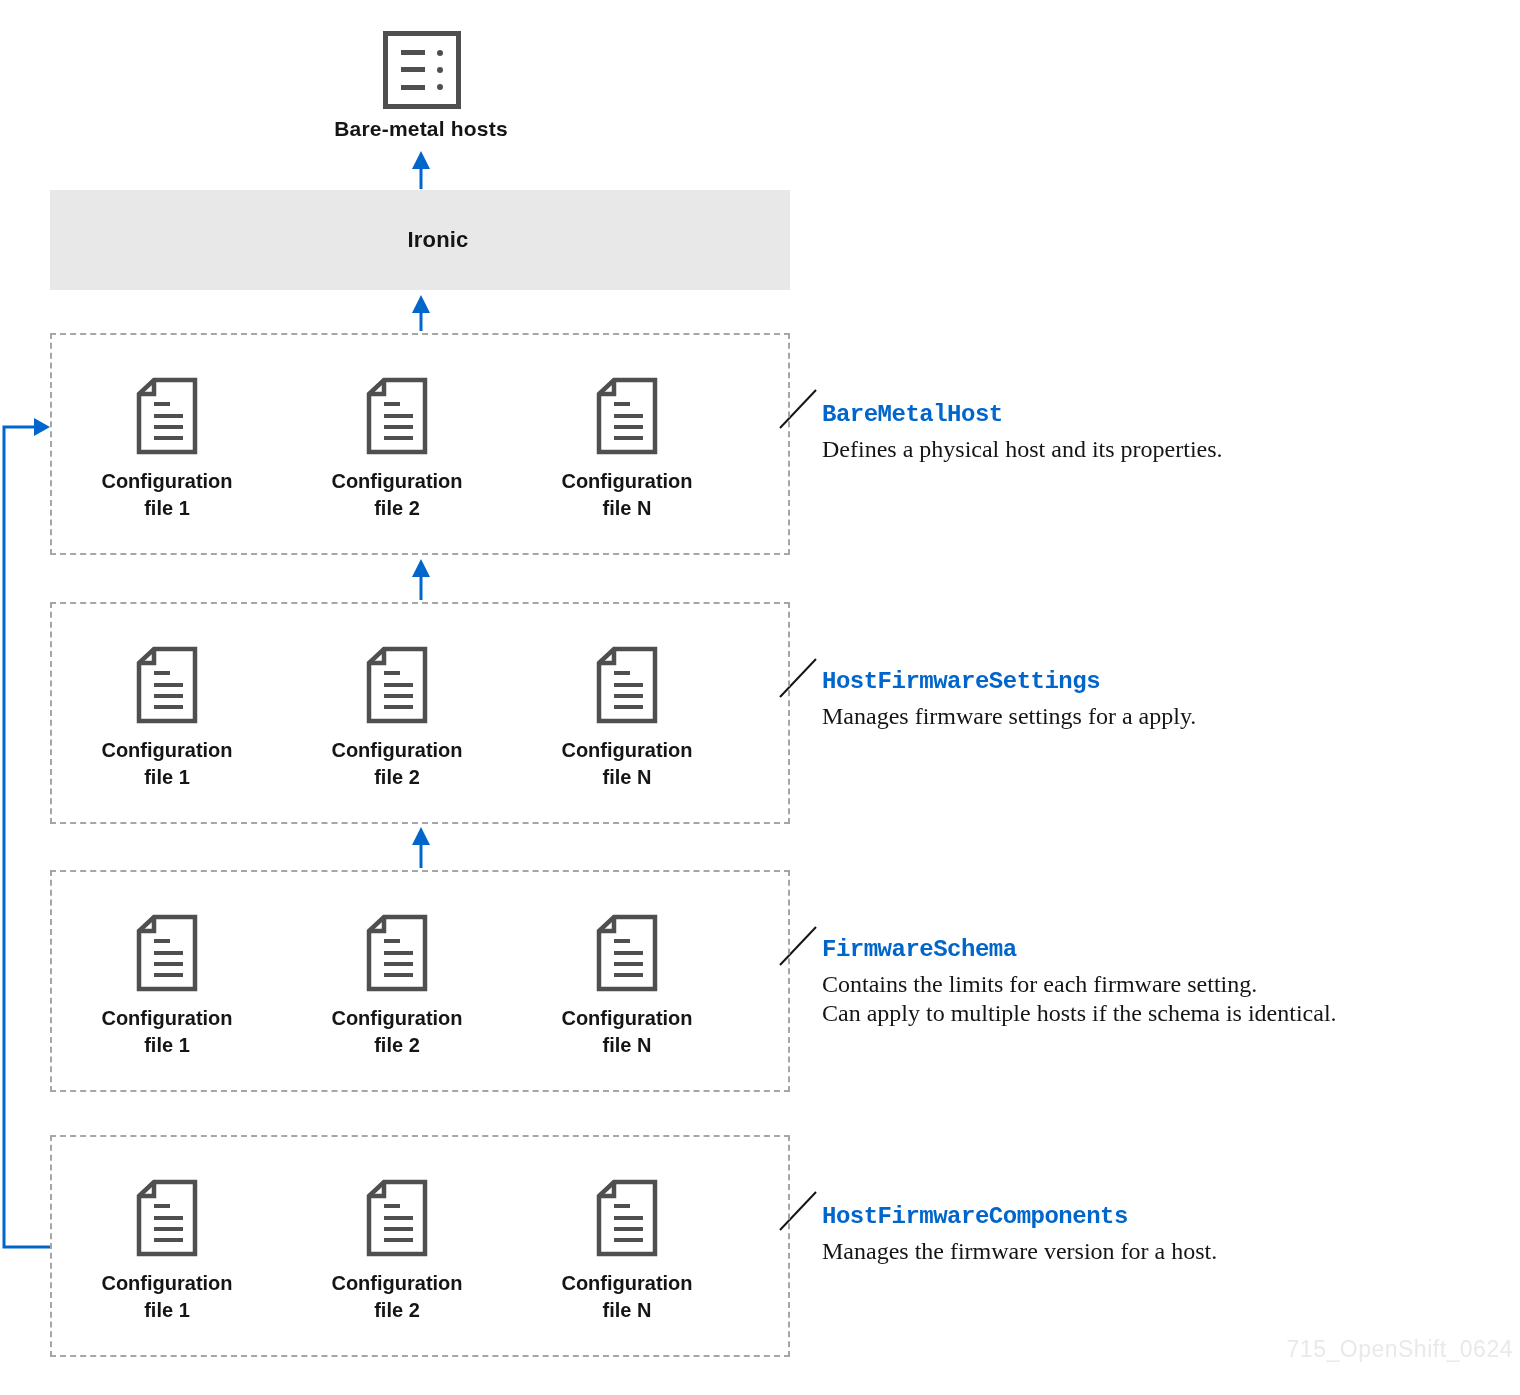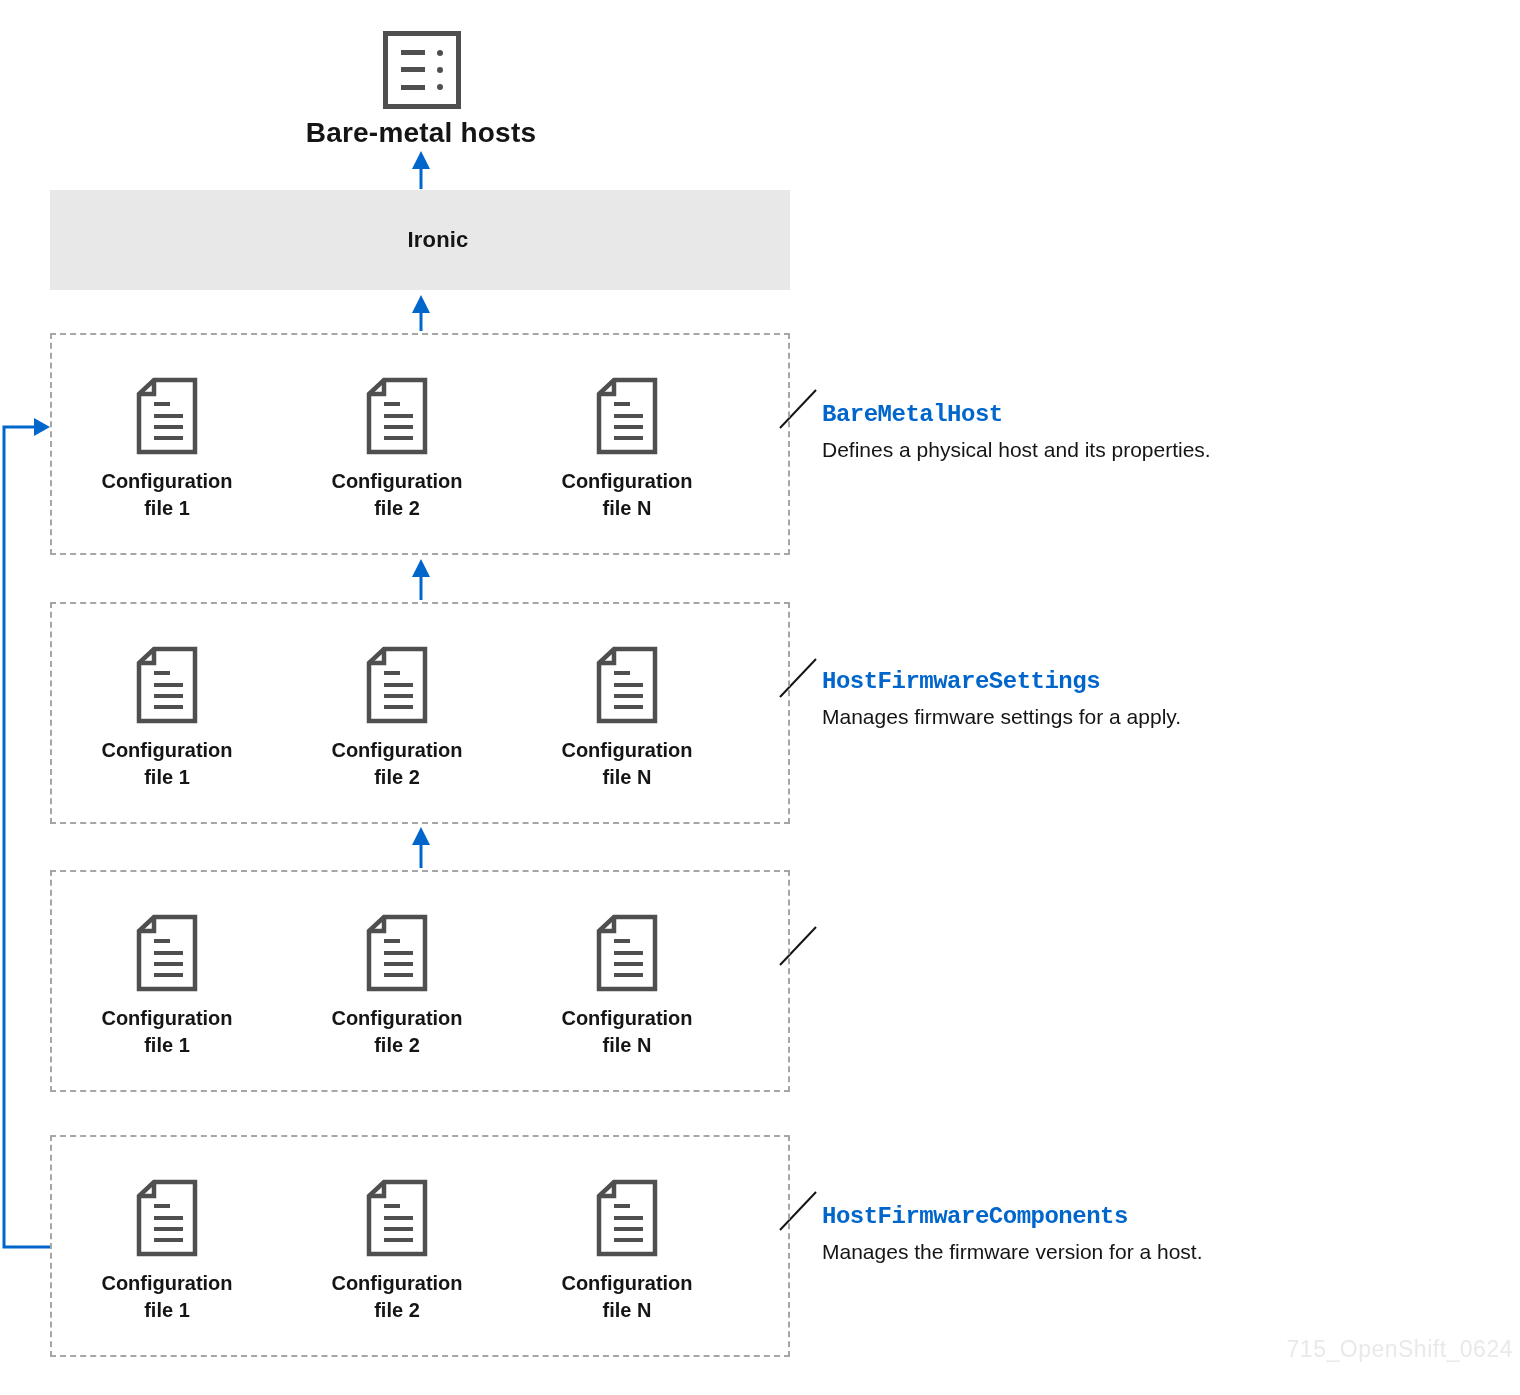--- a/index.html
+++ b/index.html
@@ -34,21 +34,21 @@
     border:5px solid var(--icon_gray);background:#fff;
     display:flex;flex-direction:column;justify-content:space-around;
     padding:8px 13px;
   }
   .server-row{display:flex;justify-content:space-between;align-items:center;}
   .server-dash{width:24px;height:5px;background:var(--icon_gray);}
   .server-dot{width:6px;height:6px;border-radius:50%;background:var(--icon_gray);}
 
   .hosts-label{
     position:absolute;left:271px;top:117px;width:300px;
-    text-align:center;font-size:28px;font-weight:600;color:var(--text);
+    text-align:center;font-size:21px;font-weight:600;color:var(--text);
     letter-spacing:.2px;
   }
 
   .ironic-band{
     position:absolute;left:50px;top:190px;width:740px;height:100px;
     background:var(--band_gray);
     display:flex;align-items:center;justify-content:center;padding-left:36px;
   }
   .ironic-label{font-size:22px;font-weight:600;color:var(--text);letter-spacing:.2px;}
 
@@ -77,21 +77,21 @@
   .file-label span{display:block;}
 
   .annotation{position:absolute;left:822px;width:650px;}
   .an-1{top:378px;} .an-2{top:645px;} .an-3{top:913px;} .an-4{top:1180px;}
   .ann-title{
     font-family:Liberation Mono, monospace;
     font-size:24px;line-height:34px;font-weight:600;
     color:var(--accent);letter-spacing:-.5px;margin-top:20px;
   }
   .ann-desc{
-    margin-top:3px;font-size:21px;line-height:29px;color:var(--text);
+    margin-top:3px;font-size:24px;line-height:29px;color:var(--text);font-family:Liberation Serif, serif;
   }
 
   .watermark{
     position:absolute;right:7px;top:1336px;
     font-size:23px;color:var(--watermark);letter-spacing:.5px;
   }
 </style>
 </head>
 <body>
 
@@ -333,20 +333,25 @@
   </div>
 
   <div class="annotation an-1">
     <div class="ann-title">BareMetalHost</div>
     <div class="ann-desc">Defines a physical host and its properties.</div>
   </div>
   <div class="annotation an-2">
     <div class="ann-title">HostFirmwareSettings</div>
     <div class="ann-desc">Manages firmware settings for a apply.</div>
   </div>
+  <div class="annotation an-3">
+    <div class="ann-title">FirmwareSchema</div>
+    <div class="ann-desc">Contains the limits for each firmware setting.</div>
+    <div class="ann-desc" style="margin-top:0;">Can apply to multiple hosts if the schema is identical.</div>
+  </div>
   <div class="annotation an-4">
     <div class="ann-title">HostFirmwareComponents</div>
     <div class="ann-desc">Manages the firmware version for a host.</div>
   </div>
 
   <div class="watermark">715_OpenShift_0624</div>
 
 </div>
 
 </body></html>

